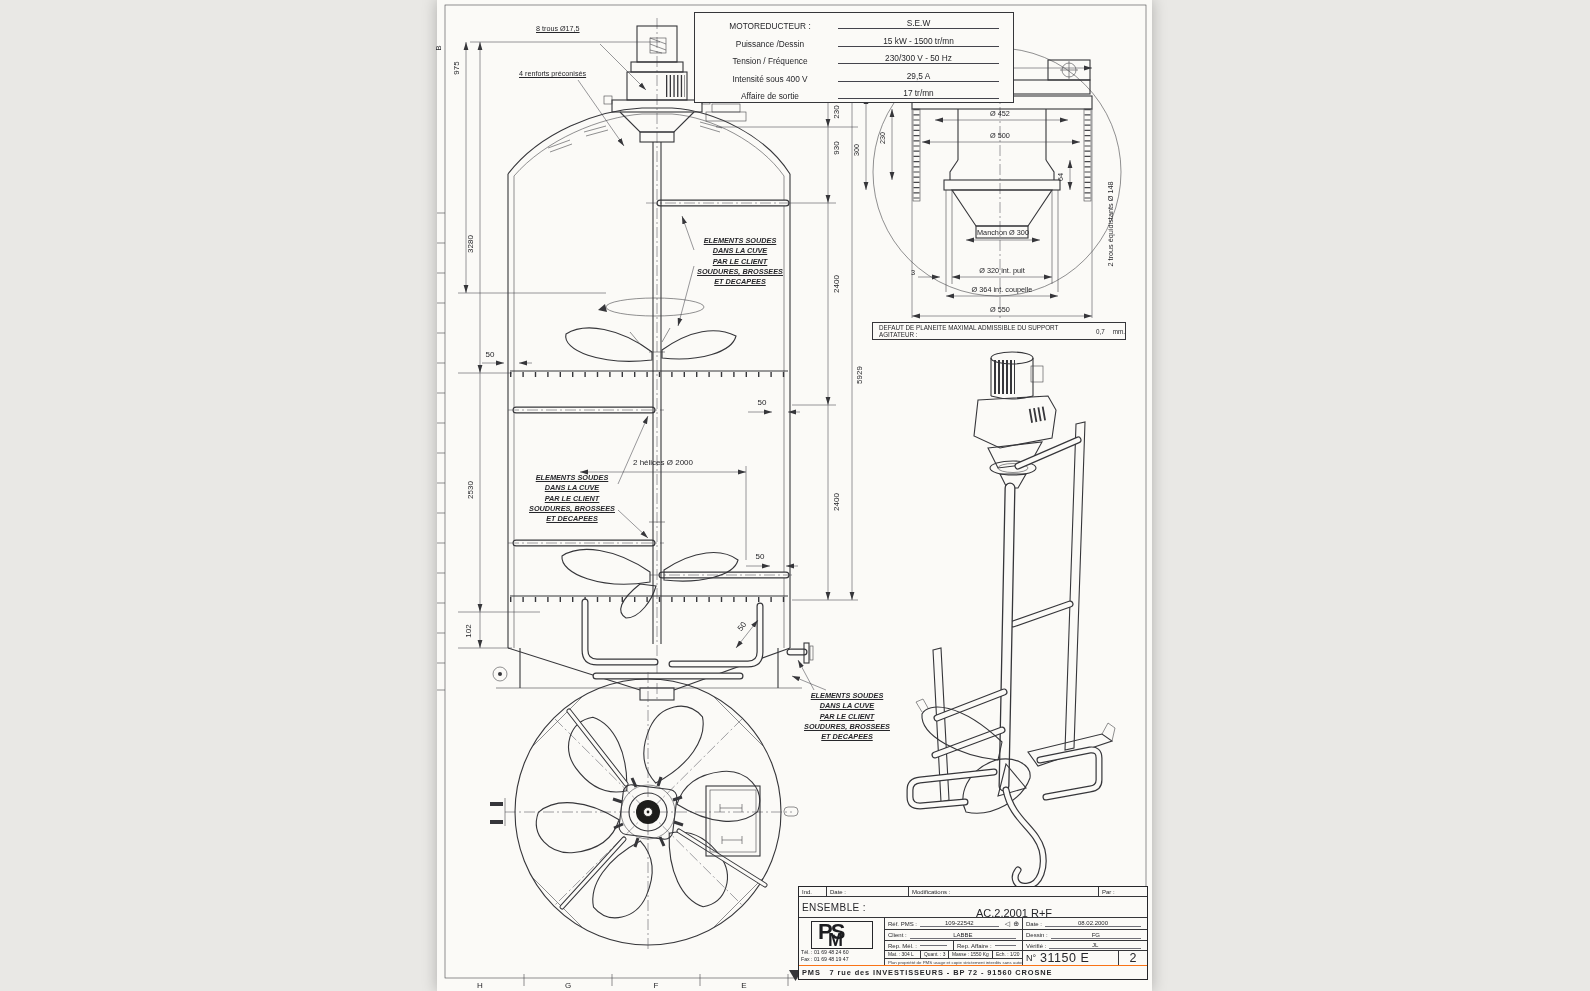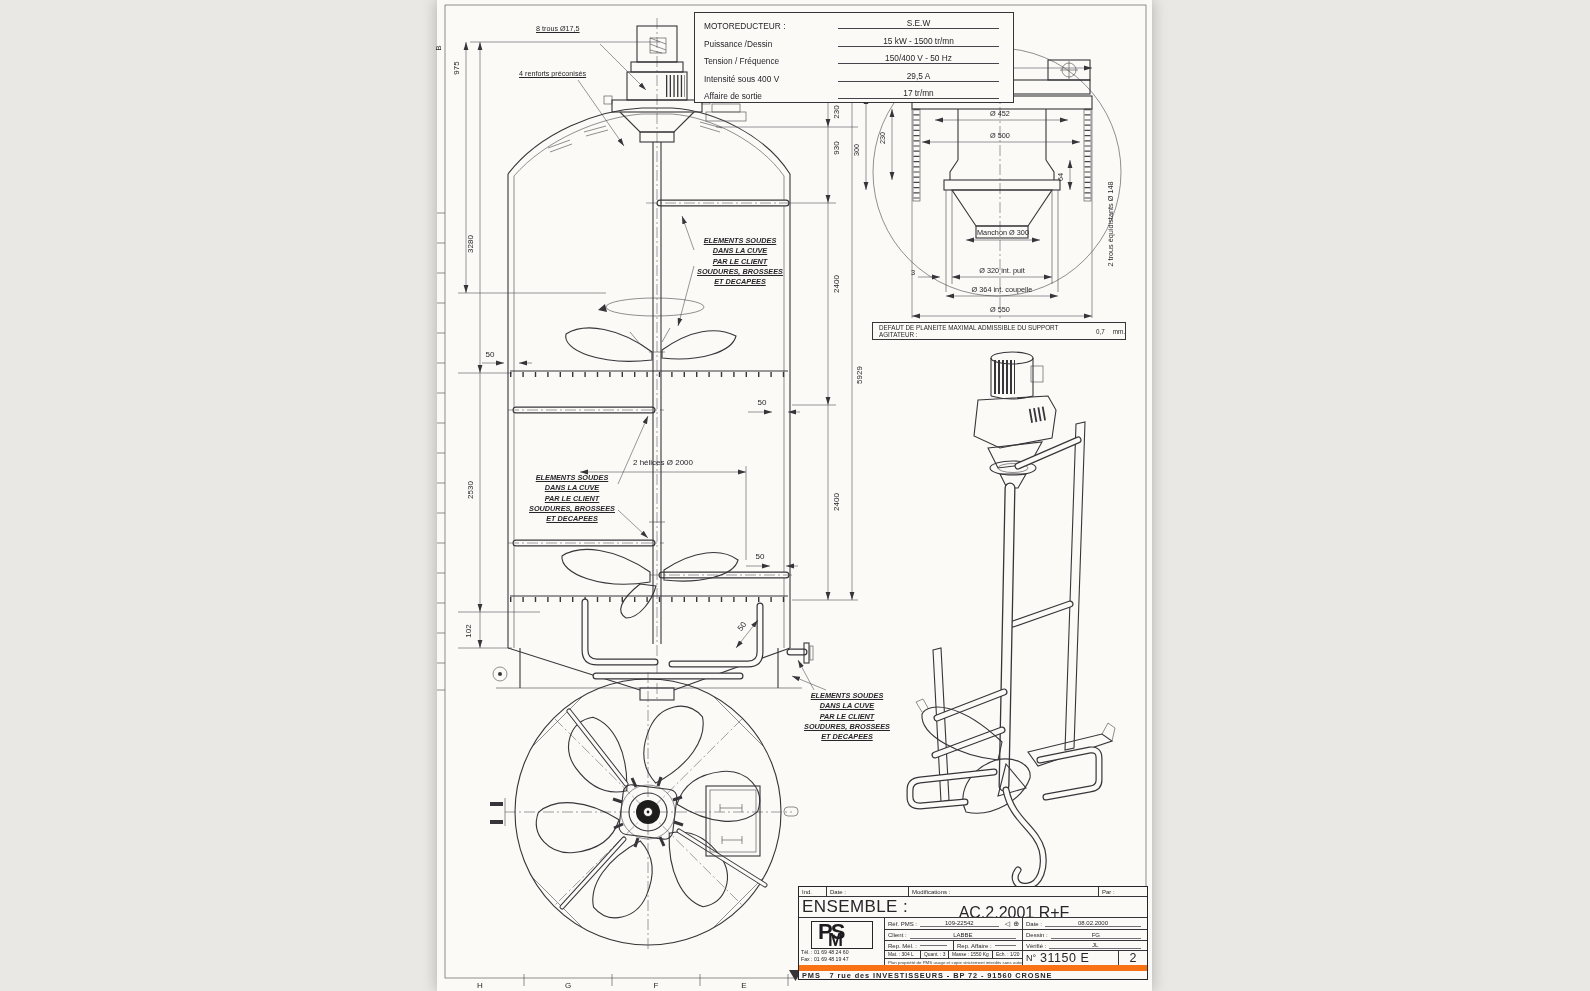--- a/index.html
+++ b/index.html
@@ -19,37 +19,37 @@
   .shaft-o{stroke:#36363a;stroke-width:11;fill:none;stroke-linecap:round;}
   .shaft-i{stroke:#fbfaf7;stroke-width:8.4;fill:none;stroke-linecap:round;}
   .rod-o{stroke:#36363a;stroke-width:5;fill:none;stroke-linecap:round;}
   .rod-i{stroke:#fbfaf7;stroke-width:3;fill:none;stroke-linecap:round;}
   .dt{font-family:"Liberation Sans",sans-serif;font-size:8px;fill:#26262a;text-anchor:middle;}
   .dt7{font-size:7.3px;}
   .ov{position:absolute;}
   
   #motorTable{left:694px;top:12px;width:318px;border:1.3px solid #36363a;background:#fbfaf7;padding:1px 0;}
   #motorTable .mrow{display:flex;align-items:flex-end;height:17.4px;font-size:8.3px;}
-  #motorTable .mlab{flex:0 0 132px;padding-left:9px;}
+  #motorTable .mlab{flex:0 0 132px;padding-left:9px;text-align:center;}
   #motorTable .mval{flex:1;text-align:center;border-bottom:.9px solid #44444c;margin:0 14px 2px 2px;}
   
   #flatNote{left:872px;top:322px;width:246px;height:16px;border:1px solid #36363a;display:flex;
             align-items:center;font-size:6.3px;padding-left:6px;background:#fbfaf7;}
   #flatNote .fv{margin-left:9px;} #flatNote .fu{margin-left:8px;}
   
   .weldNote{width:94px;text-align:center;font-size:7.3px;font-weight:bold;font-style:italic;line-height:1.42;}
   .weldNote span{display:block;text-decoration:underline;}
   .callout{font-size:7.2px;text-decoration:underline;}
   
   #titleBlock{left:798px;top:886px;width:348px;height:92px;border:1.4px solid #26262a;background:#fbfaf7;font-size:6px;}
   .tb{position:absolute;box-sizing:border-box;display:flex;align-items:center;padding:0 3px;overflow:hidden;white-space:nowrap;}
   .tbr{border-right:.9px solid #36363a;} .tbb{border-bottom:.9px solid #36363a;}
   .tbv{border-bottom:.8px solid #707078;flex:1;text-align:center;margin:0 3px;}
-  #ensLabel{font-size:17px;letter-spacing:.4px;}
-  #ensValue{font-size:16px;margin-top:12px;}
+  #ensLabel{font-size:10px;letter-spacing:.4px;}
+  #ensValue{font-size:11px;margin-top:12px;}
   #numRow .nl{font-size:9px;margin-right:4px;} #numRow .nv{font-size:12.5px;letter-spacing:.5px;}
   #revCell{font-size:12.5px;justify-content:center;}
   #copyRow{font-size:4.4px;color:#3a3a40;}
   .r4c{font-size:4.9px;}
   #logoBox{position:absolute;left:12px;top:3px;width:60px;height:26px;border:1px solid #26262a;
            font-weight:bold;color:#1c1c20;overflow:hidden;}
   #logoBox .lgA{position:absolute;left:6px;top:-3px;font-size:22px;letter-spacing:-2px;font-family:Liberation Sans, sans-serif;font-weight:900;}
   #logoBox .lgB{position:absolute;left:16px;top:8px;font-size:18px;font-weight:900;}
   .telfax{position:absolute;left:2px;top:31px;font-size:5.2px;line-height:1.25;white-space:nowrap;}
   #addrRow{font-size:7.4px;font-weight:bold;letter-spacing:.9px;white-space:pre;}
@@ -367,21 +367,21 @@
     <div class="mrow">
       <span class="mlab">MOTOREDUCTEUR :</span>
       <span class="mval">S.E.W</span>
     </div>
     <div class="mrow">
       <span class="mlab">Puissance /Dessin</span>
       <span class="mval">15 kW - 1500 tr/mn</span>
     </div>
     <div class="mrow">
       <span class="mlab">Tension / Fréquence</span>
-      <span class="mval">150/400 V - 50 Hz</span>
+      <span class="mval">230/300 V - 50 Hz</span>
     </div>
     <div class="mrow">
       <span class="mlab">Intensité sous 400 V</span>
       <span class="mval">29,5 A</span>
     </div>
     <div class="mrow">
       <span class="mlab">Affaire de sortie</span>
       <span class="mval">17 tr/mn</span>
     </div>
   </div>
@@ -490,17 +490,17 @@
       <span class="tbv">JL</span>
     </div>
     <div id="numRow" class="tb tbr" style="left:224px;top:64px;width:96px;height:14px;">
       <span class="nl">N°</span>
       <span class="nv">31150 E</span>
     </div>
     <div id="revCell" class="tb" style="left:320px;top:64px;width:28px;height:14px;">
       <span>2</span>
     </div>
 
-    <div id="addrRow" class="tb" style="left:0;top:78px;width:348px;height:14px;border-top:6px solid #f97316;">
+    <div id="addrRow" class="tb" style="left:0;top:78px;width:348px;height:14px;border-top:1px solid #f97316;">
       <span style="white-space:pre;">PMS   7 rue des INVESTISSEURS - BP 72 - 91560 CROSNE</span>
     </div>
   </div>
 </div>
 
 </body></html>

